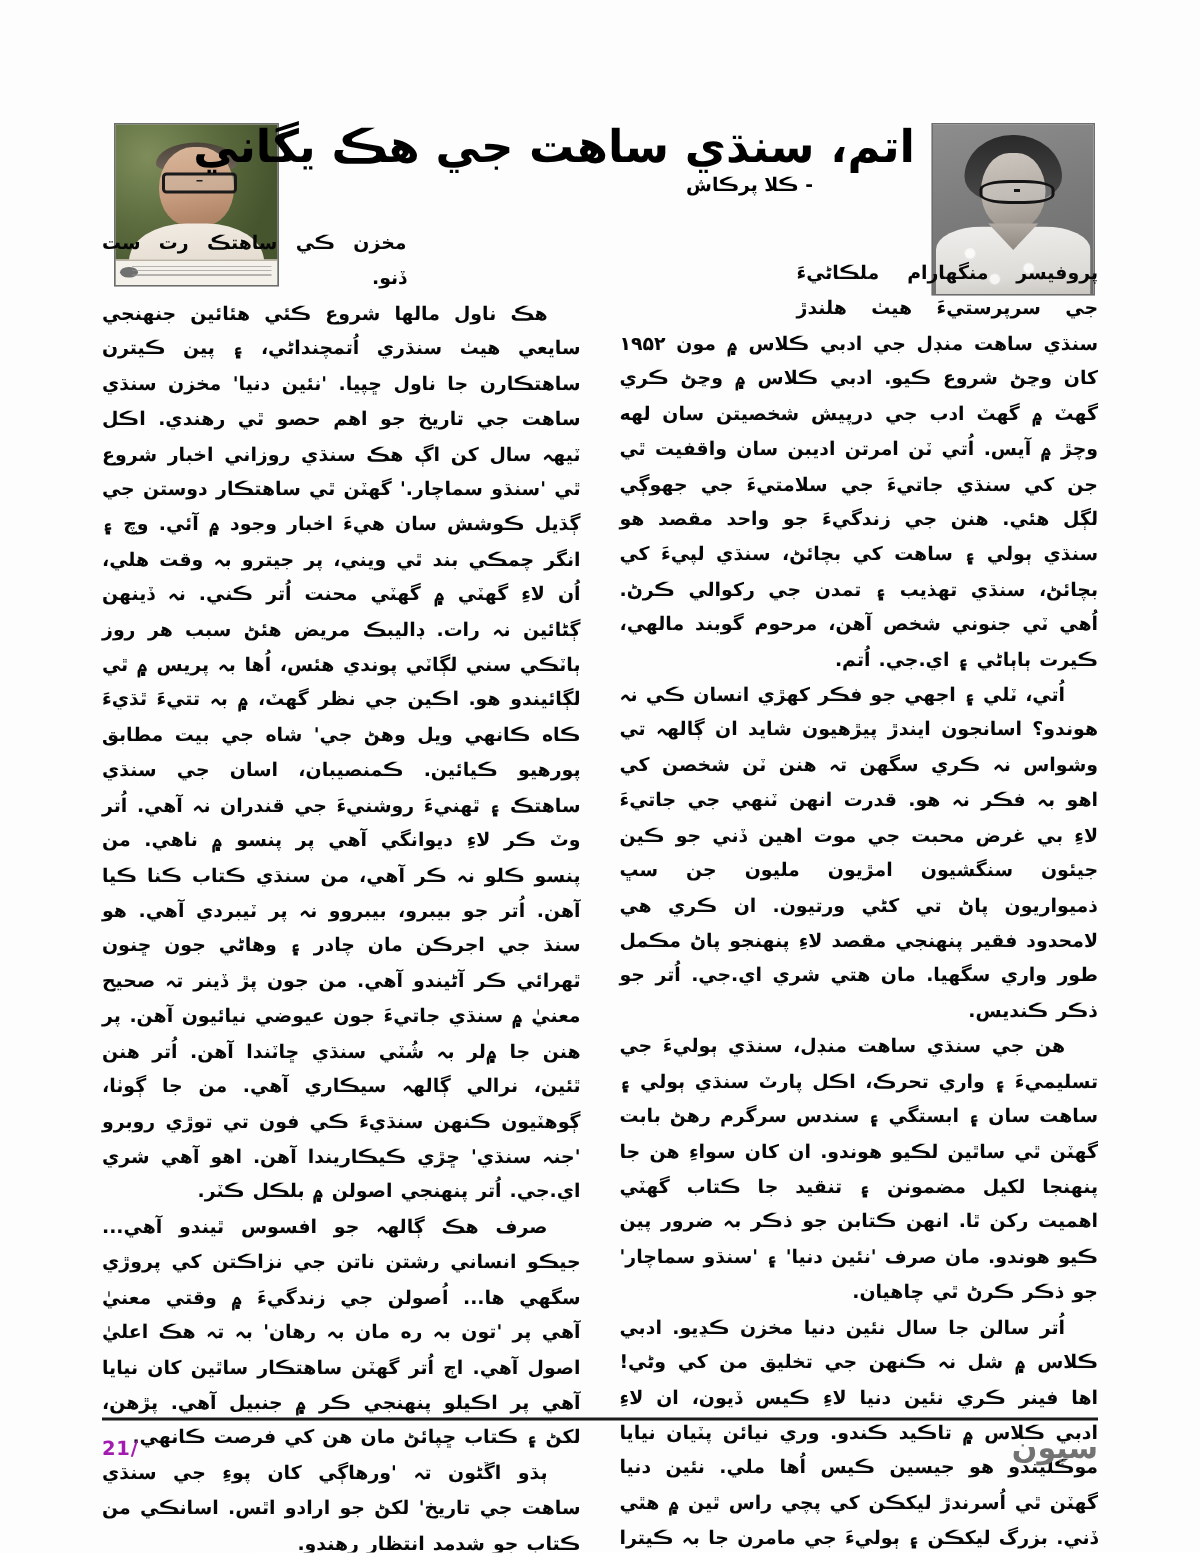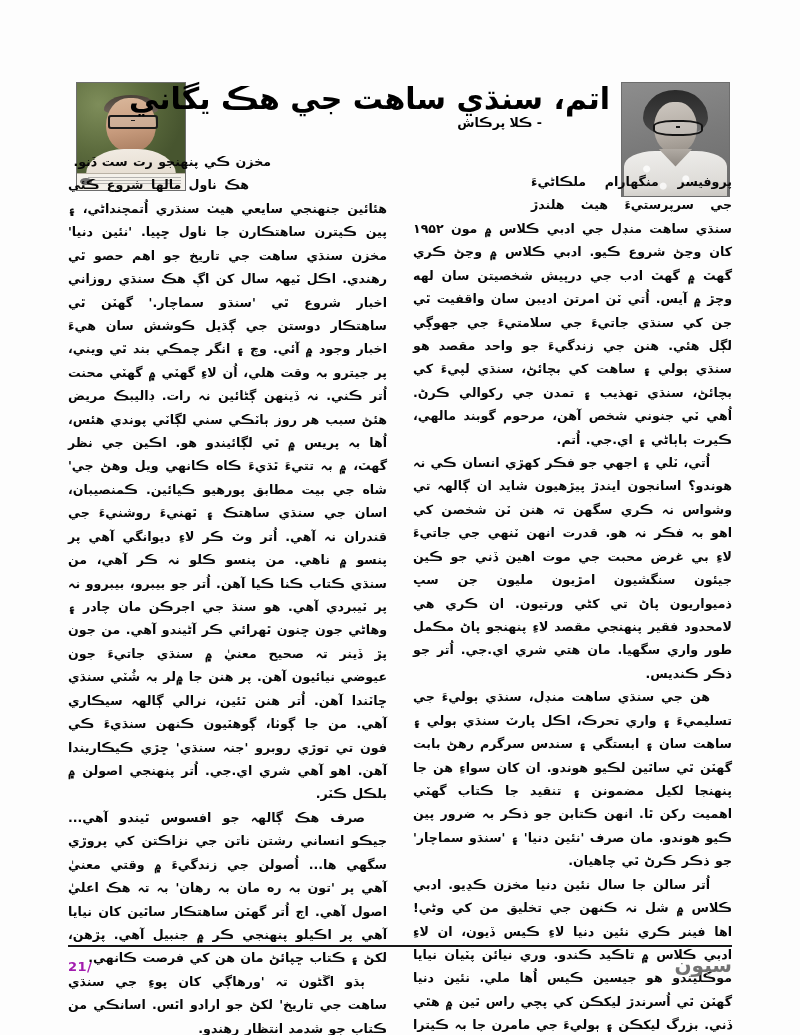--- a/index.html
+++ b/index.html
@@ -253,21 +253,21 @@
     <div class="col right">
       <div class="float-shape-right"></div>
       <p>پروفيسر منگهارام ملڪاڻيءَ جي سرپرستيءَ هيٺ هلندڙ سنڌي ساهت منڊل جي ادبي ڪلاس ۾ مون ۱۹۵۲ کان وڃڻ شروع ڪيو. ادبي ڪلاس ۾ وڃڻ ڪري گهٽ ۾ گهٽ ادب جي درپيش شخصيتن سان لهه وچڙ ۾ آيس. اُتي ٽن امرتن اديبن سان واقفيت ٿي جن کي سنڌي جاتيءَ جي سلامتيءَ جي جهوڳي لڳل هئي. هنن جي زندگيءَ جو واحد مقصد هو سنڌي ٻولي ۽ ساهت کي بچائڻ، سنڌي لپيءَ کي بچائڻ، سنڌي تهذيب ۽ تمدن جي رکوالي ڪرڻ. اُهي ٽي جنوني شخص آهن، مرحوم گوبند مالهي، ڪيرت ٻاٻاڻي ۽ اي.جي. اُتم.</p>
       <p class="indent">اُتي، ٽلي ۽ اجهي جو فڪر کهڙي انسان ڪي نہ هوندو؟ اسانجون ايندڙ پيڙهيون شايد ان ڳالهہ تي وشواس نہ ڪري سگهن تہ هنن ٽن شخصن کي اهو بہ فڪر نہ هو. قدرت انهن ٽنهي جي جاتيءَ لاءِ بي غرض محبت جي موت اهين ڏني جو ڪين جيئون سنگشيون امڙيون مليون جن سڀ ذميواريون پاڻ تي کڻي ورتيون. ان ڪري هي لامحدود فقير پنهنجي مقصد لاءِ پنهنجو پاڻ مڪمل طور واري سگهيا. مان هتي شري اي.جي. اُتر جو ذڪر ڪنديس.</p>
       <p class="indent">هن جي سنڌي ساهت منڊل، سنڌي ٻوليءَ جي تسليميءَ ۽ واري تحرڪ، اڪل پارٽ سنڌي ٻولي ۽ ساهت سان ۽ ابستگي ۽ سندس سرگرم رهڻ بابت گهٽن ٿي ساٿين لڪيو هوندو. ان کان سواءِ هن جا پنهنجا لکيل مضمونن ۽ تنقيد جا ڪتاب گهٽي اهميت رکن ٿا. انهن ڪتابن جو ذڪر بہ ضرور پين ڪيو هوندو. مان صرف 'نئين دنيا' ۽ 'سنڌو سماچار' جو ذڪر ڪرڻ ٿي چاهيان.</p>
       <p class="indent">اُتر سالن جا سال نئين دنيا مخزن ڪڍيو. ادبي ڪلاس ۾ شل نہ ڪنهن جي تخليق من کي وڻي! اها فينر ڪري نئين دنيا لاءِ ڪيس ڏيون، ان لاءِ ادبي ڪلاس ۾ تاڪيد ڪندو. وري نيائن پٽيان نيايا موڪليندو هو جيسين ڪيس اُها ملي. نئين دنيا گهٽن ٿي اُسرندڙ ليکڪن کي پچي راس ٿين ۾ هٿي ڏني. بزرگ ليکڪن ۽ ٻوليءَ جي مامرن جا بہ ڪيترا معياري ليک مخزن ۾ ڇپيا هئا. سچ تہ اُتر من</p>
     </div>
 
     <div class="col left">
       <div class="float-shape-left"></div>
-      <p>مخزن ڪي پنهنجو رت ست ڏنو.</p>
+      <p>مخزن ڪي ساهتڪ رت ست ڏنو.</p>
       <p class="indent">هڪ ناول مالها شروع ڪئي هئائين جنهنجي سايعي هيٺ سنڌري اُتمچنداڻي، ۽ پين ڪيترن ساهتڪارن جا ناول ڇپيا. 'نئين دنيا' مخزن سنڌي ساهت جي تاريخ جو اهم حصو ٿي رهندي. اڪل ٽيهہ سال کن اڳ هڪ سنڌي روزاني اخبار شروع ٿي 'سنڌو سماچار.' گهٽن ٿي ساهتڪار دوستن جي ڳڌيل ڪوشش سان هيءَ اخبار وجود ۾ آئي. وچ ۽ انگر چمڪي بند ٿي ويني، پر جيترو بہ وقت هلي، اُن لاءِ گهٽي ۾ گهٽي محنت اُتر ڪني. نہ ڏينهن ڳڻائين نہ رات. ڊاليبڪ مريض هئڻ سبب هر روز ٻاٽڪي سني لڳاٽي پوندي هئس، اُها بہ پريس ۾ ٿي لڳائيندو هو. اڪين جي نظر گهٽ، ۾ بہ تتيءَ ٿڌيءَ ڪاه ڪانهي ويل وهڻ جي' شاه جي بيت مطابق پورهيو ڪيائين. ڪمنصيبان، اسان جي سنڌي ساهتڪ ۽ ٿهنيءَ روشنيءَ جي قندران نہ آهي. اُتر وٽ ڪر لاءِ ديوانگي آهي پر پنسو ۾ ناهي. من پنسو ڪلو نہ ڪر آهي، من سنڌي ڪتاب ڪنا ڪيا آهن. اُتر جو بيبرو، بيبروو نہ پر ٽيبردي آهي. هو سنڌ جي اجرڪن مان چادر ۽ وهاڻي جون ڇنون ٿهرائي ڪر آڻيندو آهي. من جون پڙ ڏينر تہ صحيح معنيٰ ۾ سنڌي جاتيءَ جون عيوضي نيائيون آهن. پر هنن جا ۾لر بہ شُٽي سنڌي ڇاٽندا آهن. اُتر هنن ٿئين، نرالي ڳالهہ سيڪاري آهي. من جا ڳوٺا، ڳوهٽيون ڪنهن سنڌيءَ ڪي فون تي توڙي روبرو 'جنہ سنڌي' ڇڙي ڪيڪاريندا آهن. اهو آهي شري اي.جي. اُتر پنهنجي اصولن ۾ بلڪل ڪٽر.</p>
       <p class="indent">صرف هڪ ڳالهہ جو افسوس ٿيندو آهي... جيڪو انساني رشتن ناتن جي نزاڪتن کي پروڙي سگهي ها... اُصولن جي زندگيءَ ۾ وقتي معنيٰ آهي پر 'تون بہ ره مان بہ رهان' بہ تہ هڪ اعليٰ اصول آهي. اڄ اُتر گهٽن ساهتڪار ساٿين کان نيايا آهي پر اڪيلو پنهنجي ڪر ۾ جنبيل آهي. پڙهن، لکڻ ۽ ڪتاب ڇپائڻ مان هن کي فرصت ڪانهي.</p>
       <p class="indent">ٻڌو اڱڻون تہ 'ورهاڳي کان پوءِ جي سنڌي ساهت جي تاريخ' لکڻ جو ارادو اٿس. اسانڪي من ڪتاب جو شدمد انتظار رهندو.</p>
     </div>
   </div>
 
   <div class="footer">
     <div class="page-num">21/</div>
     <div class="pub-name">سپون</div>
   </div>

